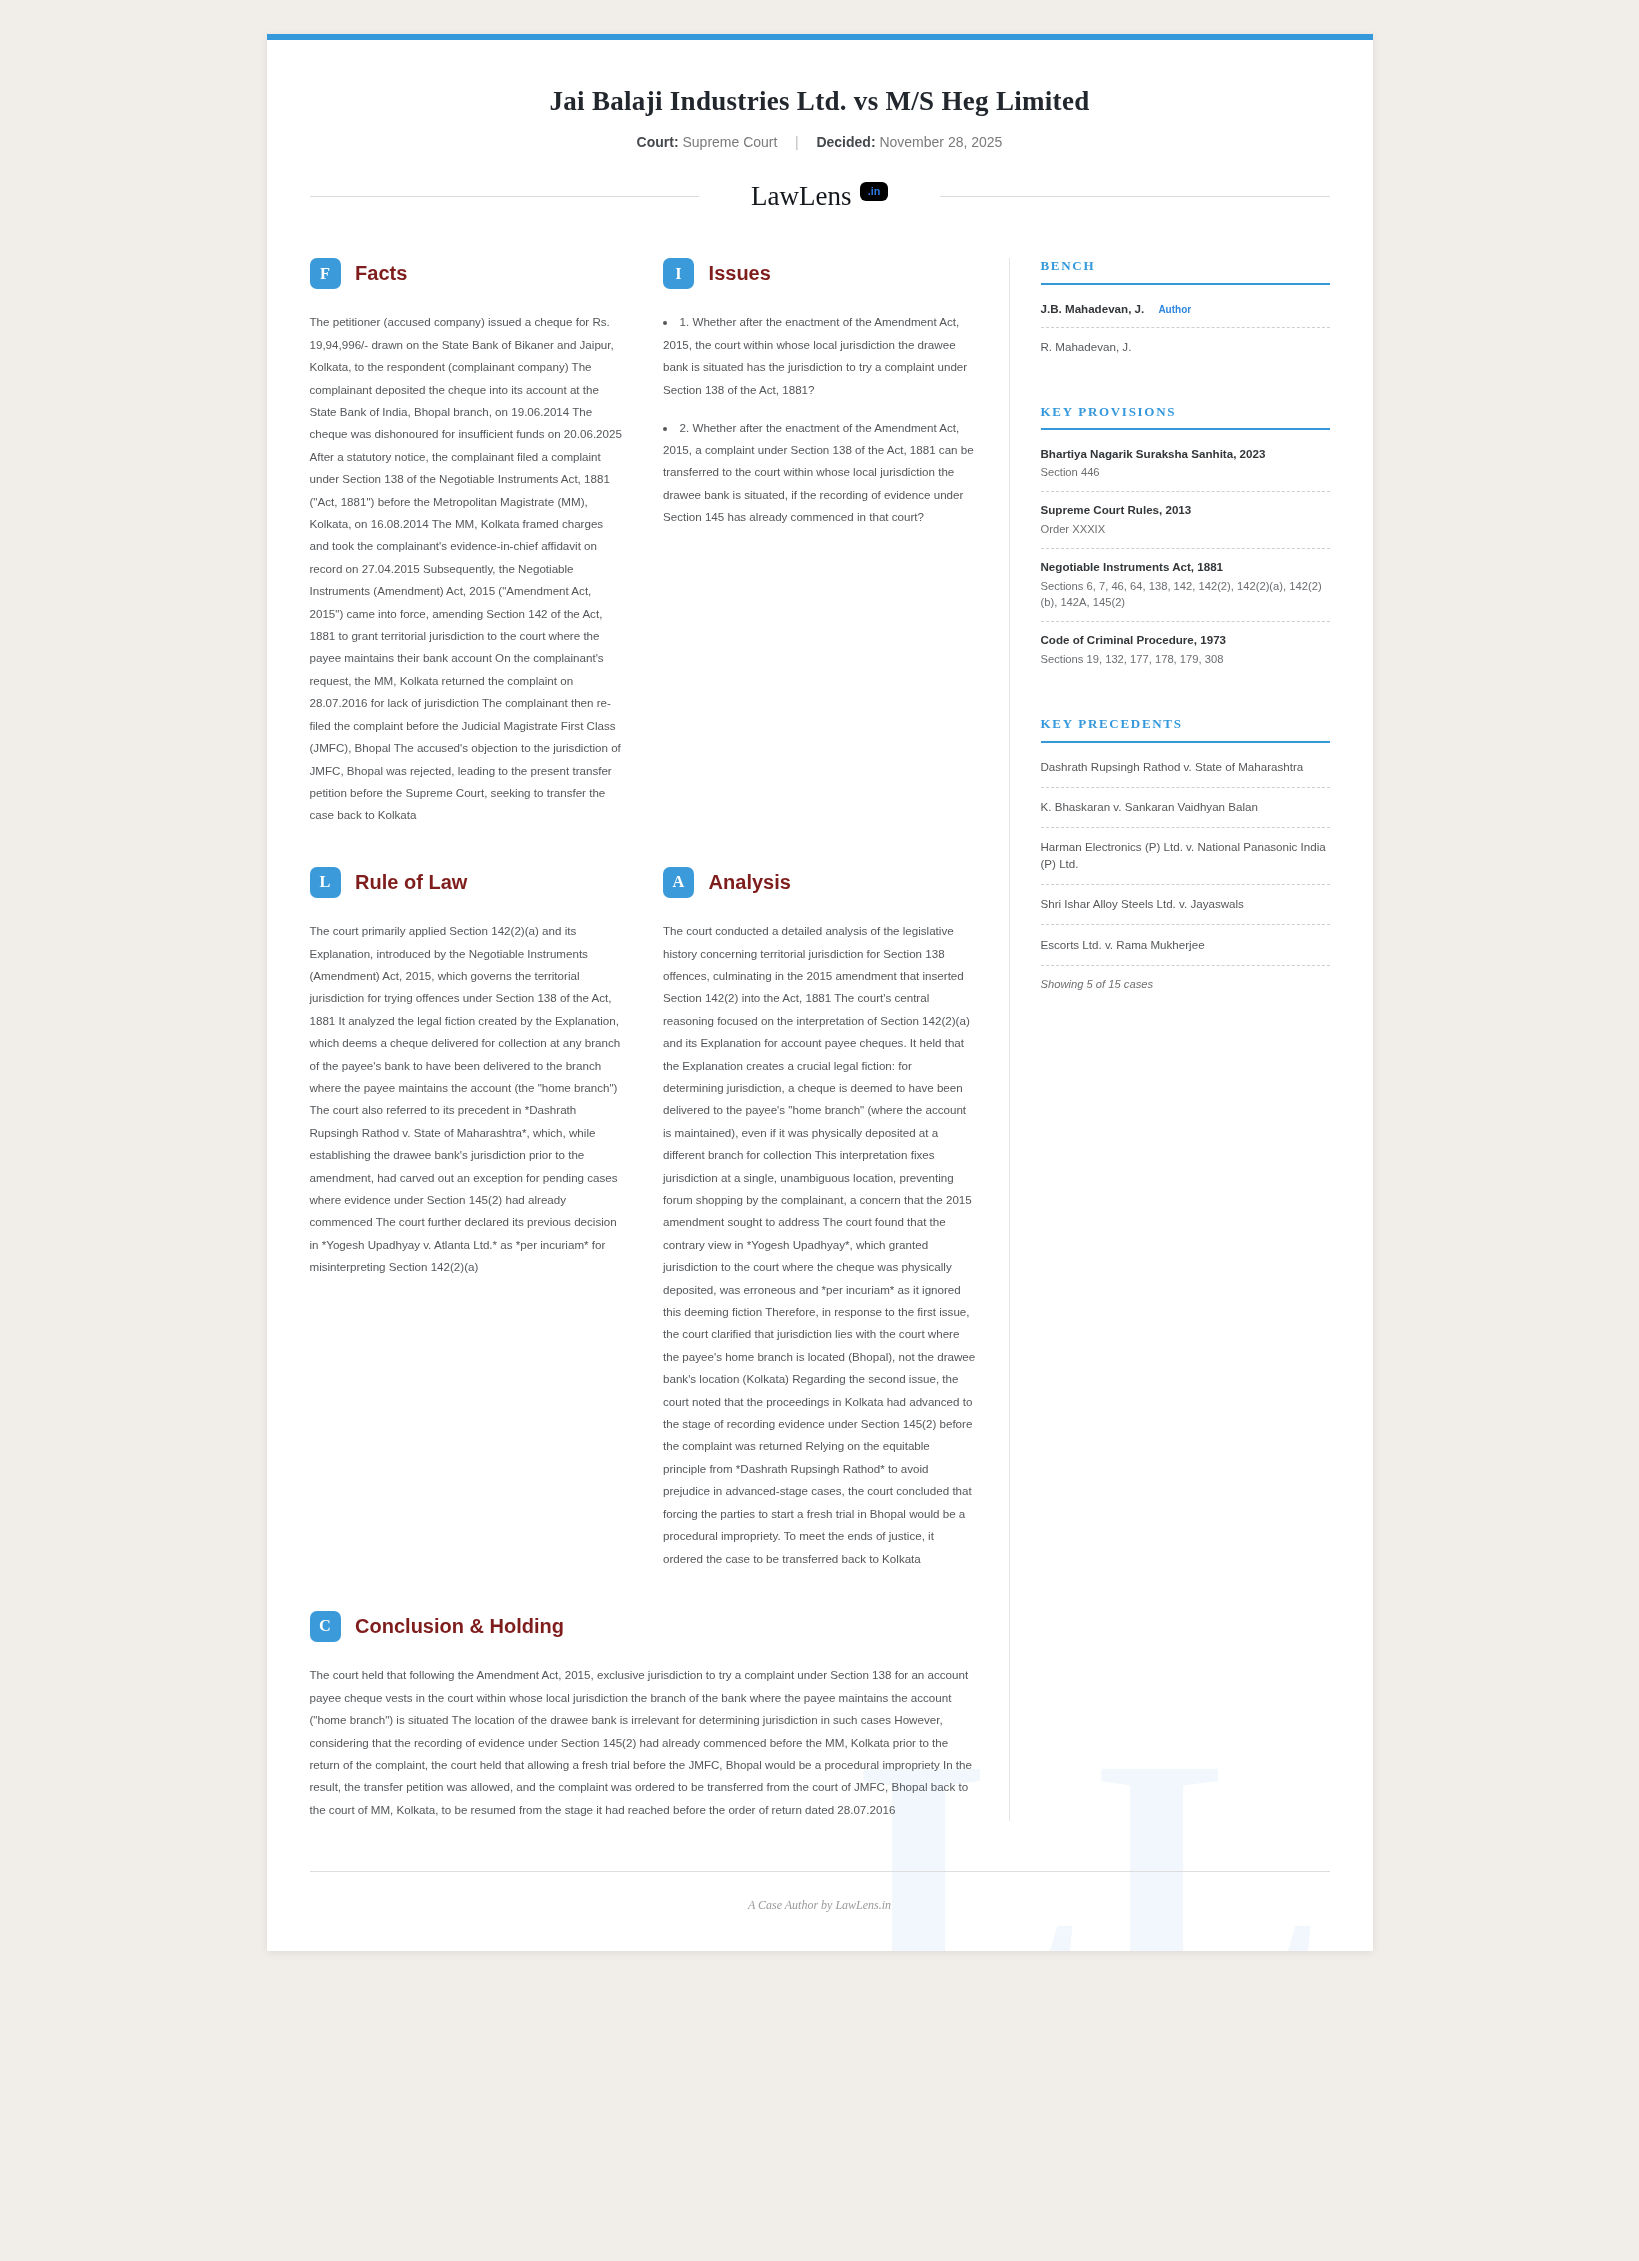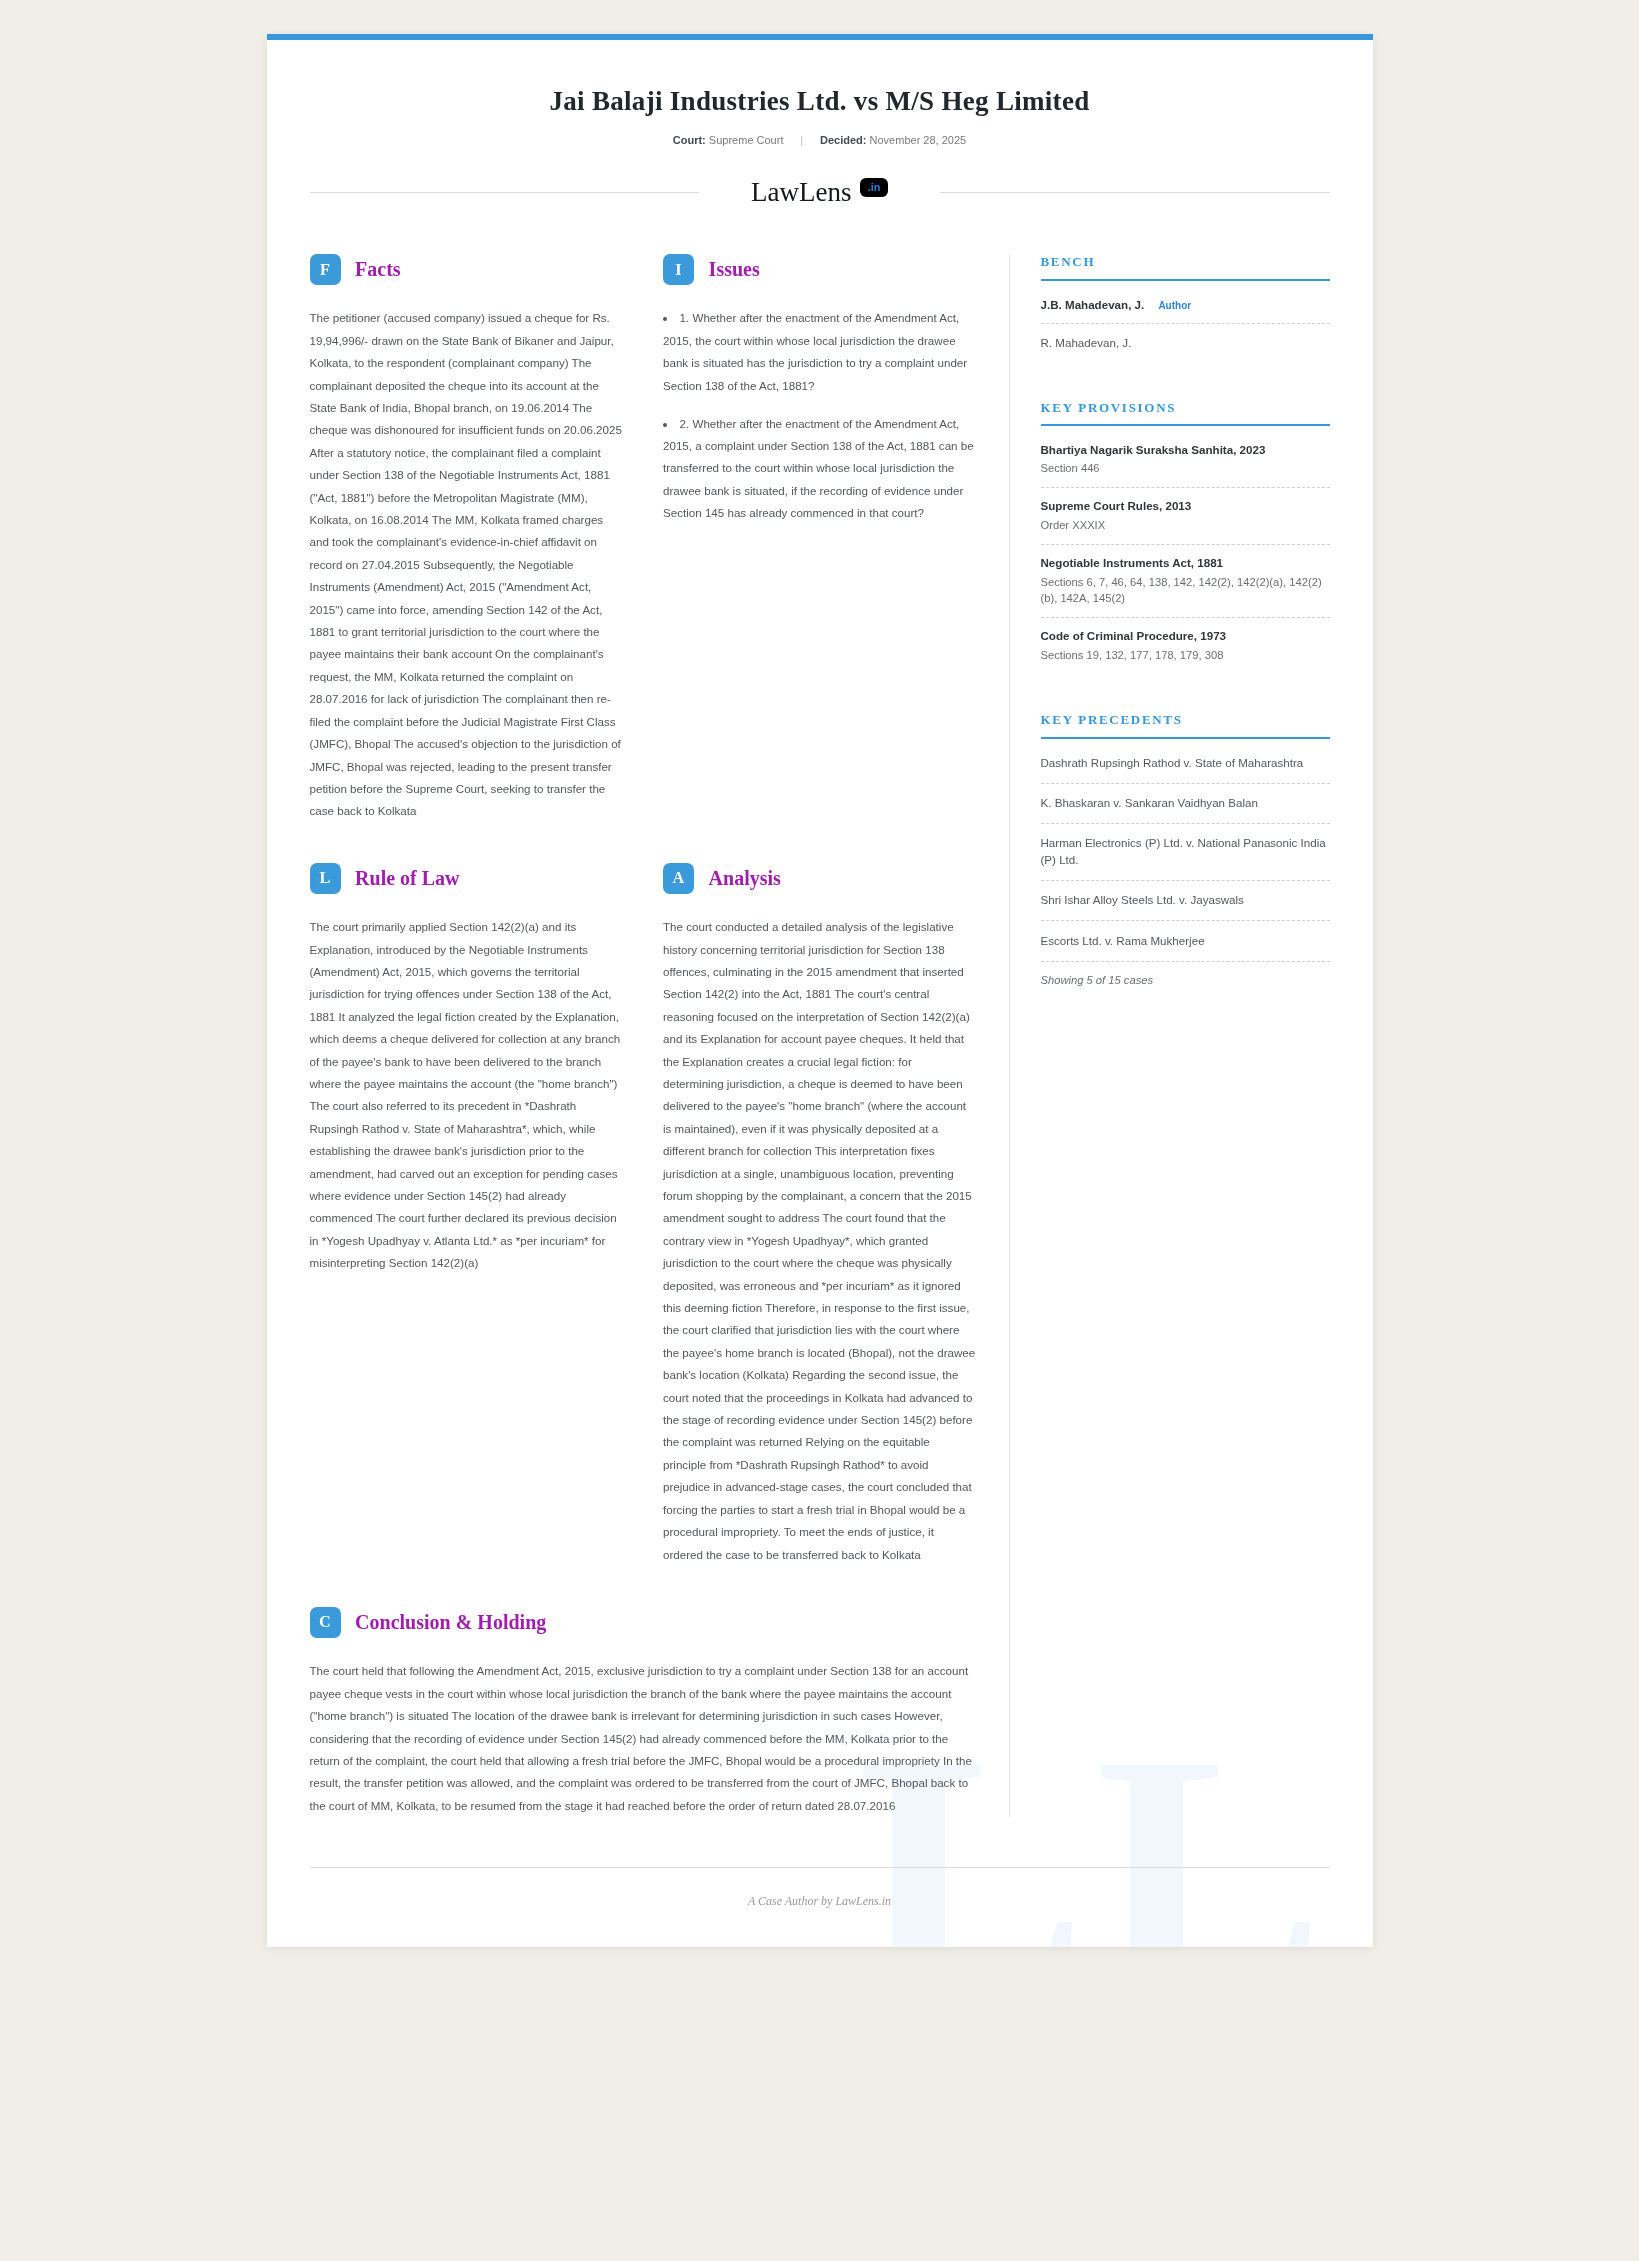--- a/index.html
+++ b/index.html
@@ -25,21 +25,21 @@
     font-family:"Liberation Serif", serif; font-weight:700;
     font-size:344px; line-height:.85; color:#f1f7fc;
     z-index:0; pointer-events:none; letter-spacing:8.6px;
   }
   
   .case-title {
     margin:46px 0 0; text-align:center;
     font-family:"Liberation Serif", serif; font-weight:700;
     font-size:27px; color:#22272e; letter-spacing:0.3px;
   }
-  .meta { text-align:center; margin-top:17px; font-size:11px; color:#7a7a7a; }
+  .meta { text-align:center; margin-top:17px; font-size:14px; color:#7a7a7a; }
   .meta .lbl { font-weight:700; color:#45494e; }
   .meta .sep { color:#bcbcbc; margin:0 13.8px; }
   .logo-row { display:flex; align-items:center; margin-top:31px;gap:33px; }
   .logo-row .rule { flex:1; height:0.9px; background:#dcdcdc; }
   .logo-lockup { display:flex; align-items:center; padding:0 19px; }
   .logo-text { font-family:"Liberation Serif", serif; font-size:27px; color:#14181d; }
   .logo-badge {
     margin-left:8.6px; background:#000000; color:#2d7be0;
     font-size:10.8px; font-weight:700; padding:3.4px 7.7px; border-radius:6px;
     position:relative; top:-5.2px;
@@ -51,22 +51,22 @@
   .sidebar { padding-left:31px; }
   
   .sec-head { display:flex; align-items:center; margin-bottom:22.4px; }
   .sec-icon {
     width:31px; height:31px; border-radius:6.9px; background:#3b9ad9;
     color:#fff; font-family:"Liberation Serif", serif; font-weight:700;
     font-size:16.3px; display:flex; align-items:center; justify-content:center;
     flex:0 0 31px;
   }
   .sec-title {
-    margin:0 0 0 14.6px; font-family:Liberation Serif, serif;
-    font-weight:700; font-size:20px; color:#a21caf;
+    margin:0 0 0 14.6px; font-family:Liberation Sans, sans-serif;
+    font-weight:700; font-size:20px; color:#7f1d1d;
   }
   .sec-body { font-size:11.6px; line-height:22.4px; color:#54575a; }
   ul.issues { margin:0; padding:0; list-style:disc inside; }
   ul.issues li { font-size:11.6px; line-height:22.4px; color:#54575a; margin-bottom:15.5px; }
   .conclusion { margin-top:41px; }
   
   .sb-block { margin-bottom:38px; }
   .sb-title {
     margin:0 0 5.2px; font-family:"Liberation Serif", serif; font-weight:700;
     font-size:13px; letter-spacing:1.7px; color:#3498db;

